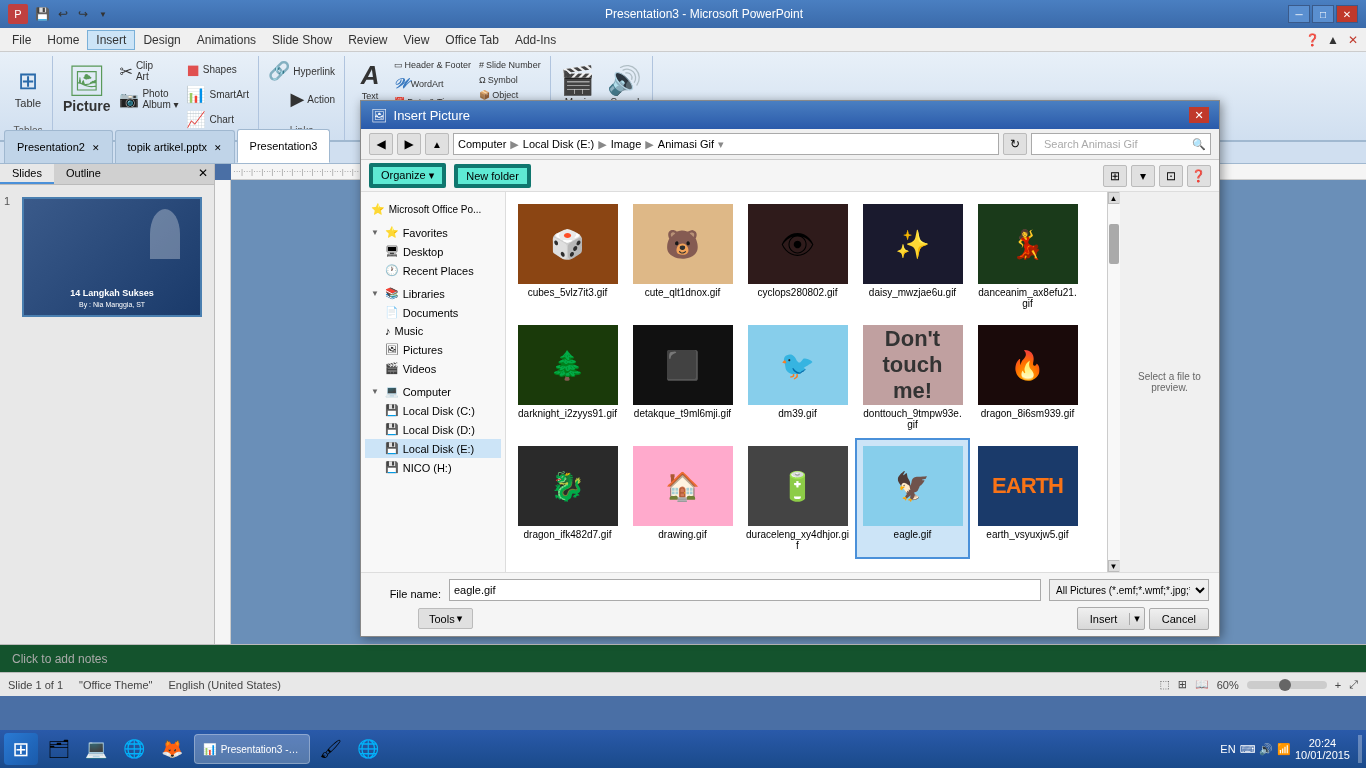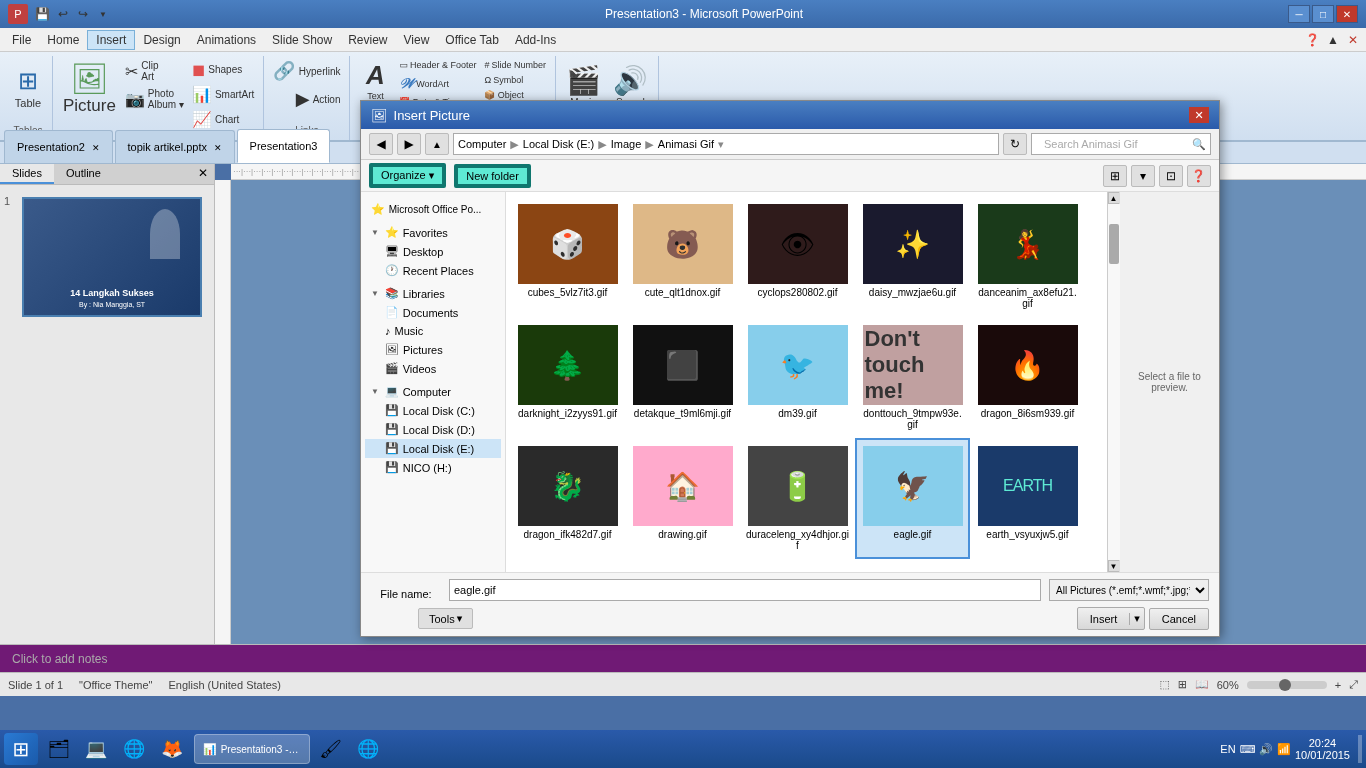--- a/index.html
+++ b/index.html
@@ -284,21 +284,21 @@
 
     
     .dialog-footer {
       border-top: 1px solid #ddd;
       padding: 6px 10px;
       background: #f5f5f5;
     }
     .filename-row {
       display: flex; align-items: center; gap: 8px; margin-bottom: 6px;
     }
-    .filename-label { font-size: 11px; width: 70px; text-align: center; margin-top: 8px; }
+    .filename-label { font-size: 11px; width: 70px; text-align: right; margin-top: 8px; }
     .filename-input {
       flex: 1; height: 22px; border: 1px solid #aaa; padding: 0 4px; font-size: 11px;
     }
     .filetype-select {
       width: 160px; height: 22px; border: 1px solid #aaa; font-size: 10px; padding: 0 2px;
     }
     .footer-btn-row { display: flex; justify-content: flex-end; align-items: center; gap: 4px; padding-left: 47px; }
     .tools-btn { background: #e0e0e0; border: 1px solid #bbb; padding: 3px 10px; cursor: pointer; font-size: 11px; border-radius: 2px; display: flex; align-items: center; gap: 2px; }
     .insert-btn {
       background: linear-gradient(to bottom, #f0f0f0, #d8d8d8);
@@ -330,21 +330,21 @@
     .thumb-dm39 { background: #87CEEB; }
     .thumb-donttouch { background: #c0a0a0; }
     .thumb-dragon8 { background: #1a0a0a; }
     .thumb-dragonifk { background: #2a2a2a; }
     .thumb-drawing { background: #ffaacc; }
     .thumb-dura { background: #444; }
     .thumb-eagle { background: #87CEEB; }
     .thumb-earth { background: #1a3a6a; }
 
     .notes-bar {
-      background: #701a75;
+      background: #14532d;
       border-top: 1px solid #bbb;
       padding: 6px 12px;
       font-size: 12px;
       color: #aaa;
       height: 28px;
       display: flex; align-items: center;
     }
 
     
     .qat { display: flex; align-items: center; gap: 2px; margin-right: 8px; }
@@ -410,21 +410,21 @@
         <div style="font-size:11px;margin-top:2px;">Table</div>
       </div>
     </div>
     <div class="ribbon-group-label">Tables</div>
   </div>
 
   <div class="ribbon-group">
     <div class="ribbon-group-buttons" style="align-items:flex-start;">
       <div class="ribbon-btn" style="min-height:60px;justify-content:center;">
         <div style="font-size:30px;color:#5a9a5a;">🖼</div>
-        <div style="font-size:17px;">Picture</div>
+        <div style="font-size:14px;font-weight:bold;">Picture</div>
       </div>
       <div style="display:flex;flex-direction:column;gap:2px;">
         <div class="ribbon-btn-sm" style="flex-direction:row;gap:3px;">
           <div style="font-size:16px;">✂</div>
           <div style="font-size:10px;">Clip<br>Art</div>
         </div>
         <div class="ribbon-btn-sm" style="flex-direction:row;gap:3px;">
           <div style="font-size:16px;">📷</div>
           <div style="font-size:10px;">Photo<br>Album ▾</div>
         </div>
@@ -749,21 +749,21 @@
         <div class="file-name">detakque_t9ml6mji.gif</div>
       </div>
       <div class="file-item">
         <div class="file-thumb thumb-dm39">
           <div style="font-size:28px;">🐦</div>
         </div>
         <div class="file-name">dm39.gif</div>
       </div>
       <div class="file-item">
         <div class="file-thumb thumb-donttouch">
-          <div style="font-size:22px;text-align:left;color:#333;font-weight:bold;padding:2px;">Don't touch me!</div>
+          <div style="font-size:22px;text-align:center;color:#333;font-weight:bold;padding:2px;">Don't touch me!</div>
         </div>
         <div class="file-name">donttouch_9tmpw93e.gif</div>
       </div>
       <div class="file-item">
         <div class="file-thumb thumb-dragon8">
           <div style="font-size:28px;">🔥</div>
         </div>
         <div class="file-name">dragon_8i6sm939.gif</div>
       </div>
 
@@ -786,21 +786,21 @@
         <div class="file-name">duraceleng_xy4dhjor.gif</div>
       </div>
       <div class="file-item selected">
         <div class="file-thumb thumb-eagle">
           <div style="font-size:28px;">🦅</div>
         </div>
         <div class="file-name">eagle.gif</div>
       </div>
       <div class="file-item">
         <div class="file-thumb thumb-earth">
-          <div style="font-size:16px;color:#5eead4;font-weight:normal;letter-spacing:-1px;">EARTH</div>
+          <div style="font-size:22px;color:#f97316;font-weight:bold;letter-spacing:-1px;">EARTH</div>
         </div>
         <div class="file-name">earth_vsyuxjw5.gif</div>
       </div>
     </div>
 
     <div class="scrollbar-v">
       <div class="scroll-btn">▲</div>
       <div class="scroll-track">
         <div class="scroll-thumb"></div>
       </div>

